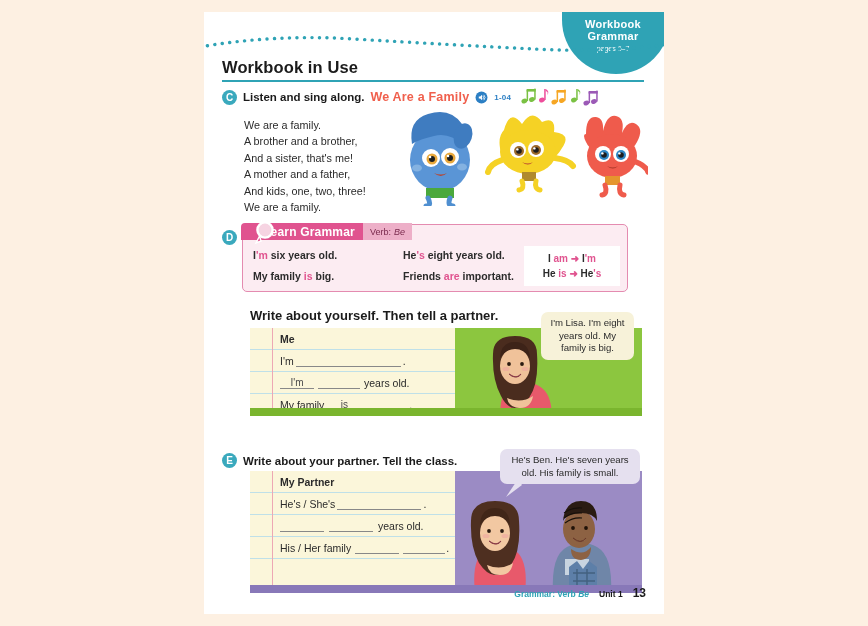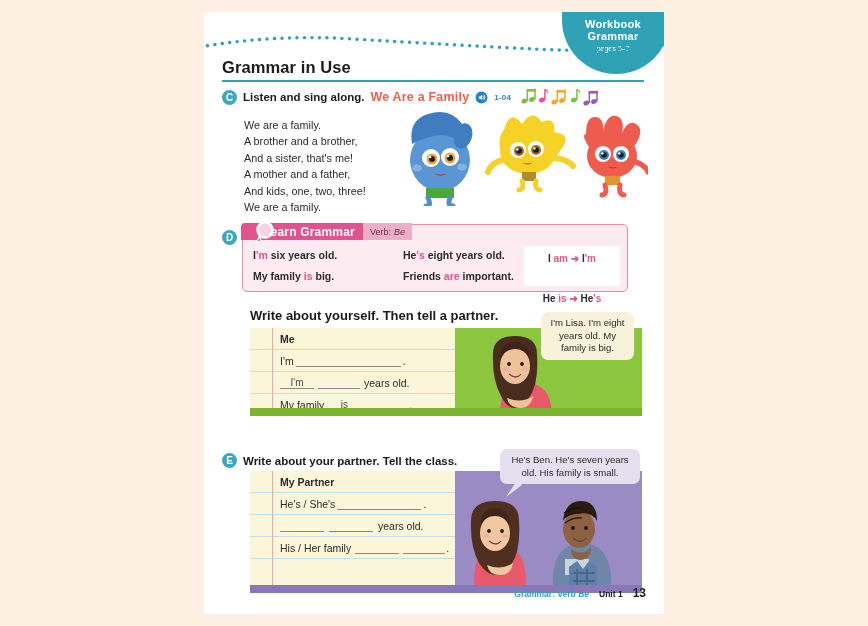--- a/index.html
+++ b/index.html
@@ -106,21 +106,21 @@
   .lg-line { display: flex; font-size: 10.5px; font-weight: bold; color: #2b2b2b; }
   .lg-col { width: 162px; margin-bottom: 9px; }
   .hl { color: #e0538f; }
 
   .lg-inset {
     position: absolute; right: 7px; top: 21px;
     width: 96px; height: 40px; background: #fff;
     display: flex; flex-direction: column;
     align-items: center; justify-content: center; gap: 4px;
   }
-  .lg-inset div { font-size: 10px; font-weight: bold; color: #2b2b2b; margin-top: 25px; }
+  .lg-inset div { font-size: 10px; font-weight: bold; color: #2b2b2b; }
   .arw { color: #e0538f; font-weight: bold; }
 
   
   .sub-instr { font-size: 13px; font-weight: bold; color: #1b1b1b; }
 
   .work {
     position: relative; width: 392px; height: 88px;
     overflow: hidden;
   }
   .paper {
@@ -176,21 +176,21 @@
       <div class="tab-l2">Grammar</div>
       <div class="tab-l3">pages 6–7</div>
     </div>
   </div>
 
   <svg class="wave" viewBox="0 0 460 26">
     <path id="wavepath" d="M -4 15 Q 70 2 150 7 Q 250 13 330 17 Q 400 21 466 12" fill="none" stroke="#2fa3b5" stroke-width="3.4" stroke-linecap="round" stroke-dasharray="0.1 7.4"></path>
   </svg>
 
   <div class="head-wrap">
-    <div class="head-title">Grammar in Use</div>
+    <div class="head-title">Workbook in Use</div>
     <div class="head-rule"></div>
   </div>
 
   <div id="secC">
     <div class="ex-row">
       <div class="badge">C</div>
       <div class="ex-instr">Listen and sing along.</div>
       <div class="song-title">We Are a Family</div>
 
       <svg class="audio-ico" viewBox="0 0 24 24">

